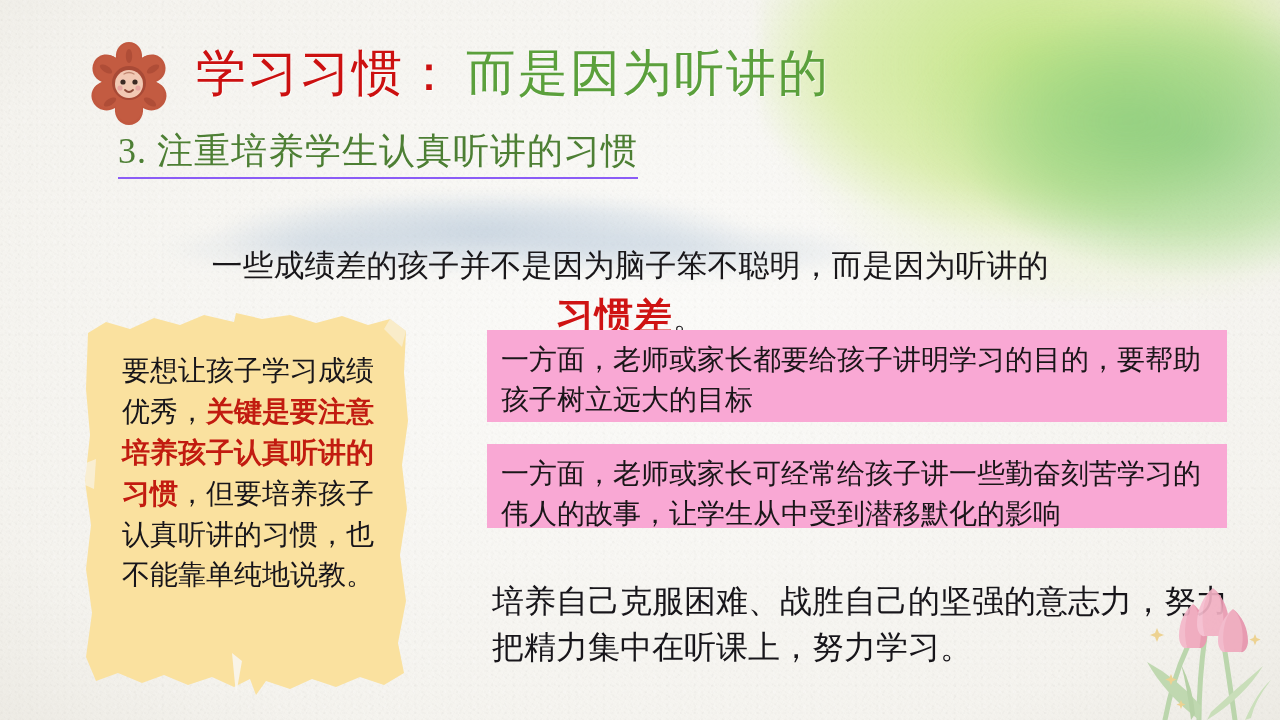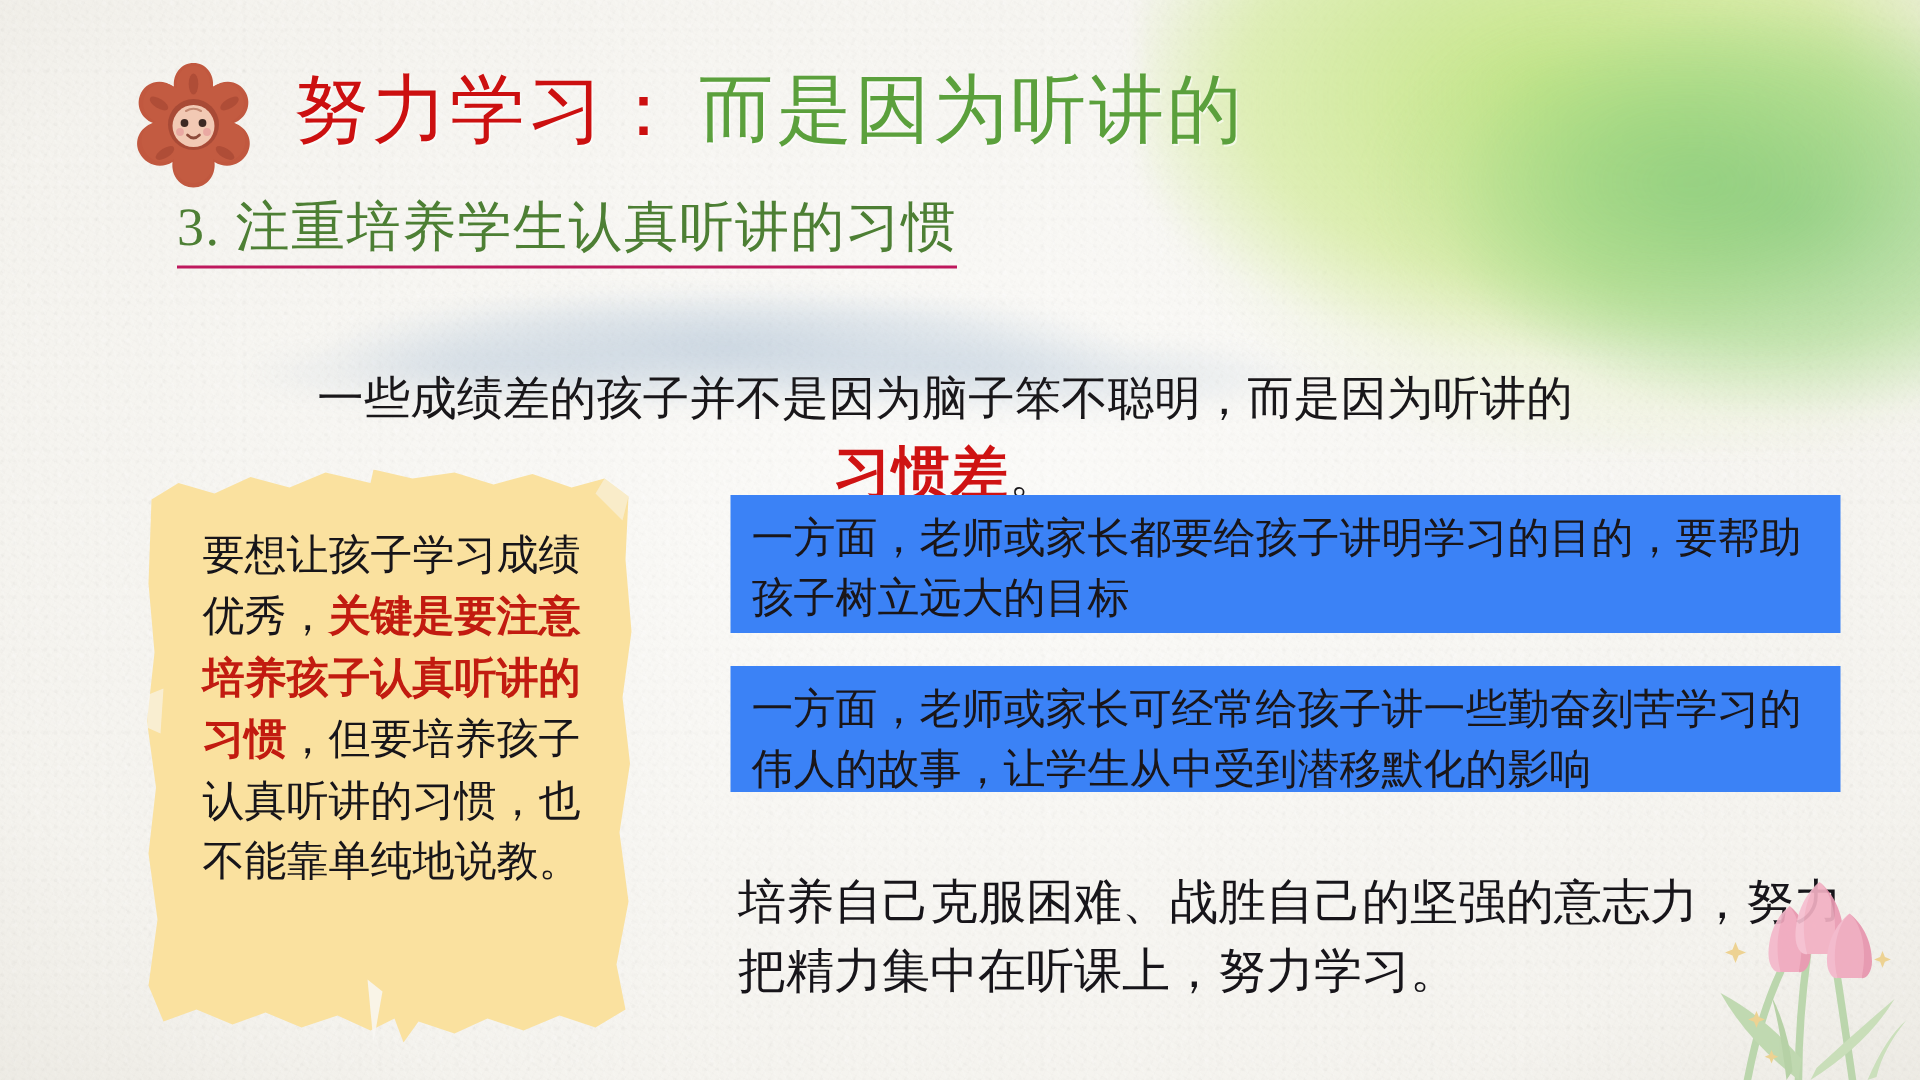--- a/index.html
+++ b/index.html
@@ -130,21 +130,21 @@
 
   
   .subtitle {
     position: absolute;
     left: 118px;
     top: 130px;
     font-size: 36px;
     color: #4d7f34;
     letter-spacing: 1px;
     padding-bottom: 4px;
-    border-bottom: 2px solid #be185d;
+    border-bottom: 2px solid #8b5cf6;
     display: inline-block;
     line-height: 1.2;
   }
 
   
   .lead-para {
     position: absolute;
     left: 200px;
     top: 196px;
     width: 860px;
@@ -158,21 +158,21 @@
     color: #cf1313;
     font-weight: bold;
     font-size: 38px;
     font-family: "Liberation Sans", "DejaVu Sans", sans-serif;
     letter-spacing: 1px;
   }
 
   
   .yellow-box {
     position: absolute;
-    left: 97px;
+    left: 84px;
     top: 313px;
     width: 326px;
     height: 382px;
   }
   .yellow-box svg { position: absolute; inset: 0; }
   .yellow-text {
     position: absolute;
     left: 36px;
     top: 38px;
     width: 256px;
@@ -182,21 +182,21 @@
     color: #17151a;
   }
   .yellow-hl {
     color: #c21b10;
     font-weight: bold;
   }
 
   
   .orange-box {
     position: absolute;
-    background: #3b82f6;
+    background: #f9a8d4;
     color: #1a1619;
     font-size: 28px;
     line-height: 1.42;
     padding: 10px 12px 10px 14px;
     box-sizing: border-box;
   }
   #orange-box-1 { left: 487px; top: 330px; width: 740px; height: 92px; }
   #orange-box-2 { left: 487px; top: 444px; width: 740px; height: 84px; }
 
   
@@ -248,21 +248,21 @@
         <circle cx="55" cy="46" r="2.6" fill="#3c2a24"></circle>
         <circle cx="40" cy="52" r="2.6" fill="#e69a9a" opacity=".7"></circle>
         <circle cx="58" cy="52" r="2.6" fill="#e69a9a" opacity=".7"></circle>
         <path d="M45 54 Q49 58 53 54" stroke="#8c4a3a" stroke-width="1.8" fill="none" stroke-linecap="round"></path>
         <path d="M44 38 Q49 35 54 38" stroke="#c38a74" stroke-width="1.4" fill="none" stroke-linecap="round"></path>
       </g>
     </svg>
   </div>
 
   <div class="title-row">
-    <span class="title-red">努力学习：</span>
+    <span class="title-red">学习习惯：</span>
     <span class="title-green">而是因为听讲的</span>
   </div>
 
   <div class="subtitle">3. 注重培养学生认真听讲的习惯</div>
 
   <div class="lead-para">
     <span>一些成绩差的孩子并不是因为脑子笨不聪明，而是因为听讲的</span><span class="lead-hl">习惯差</span><span>。</span>
   </div>
 
   <div class="yellow-box">

